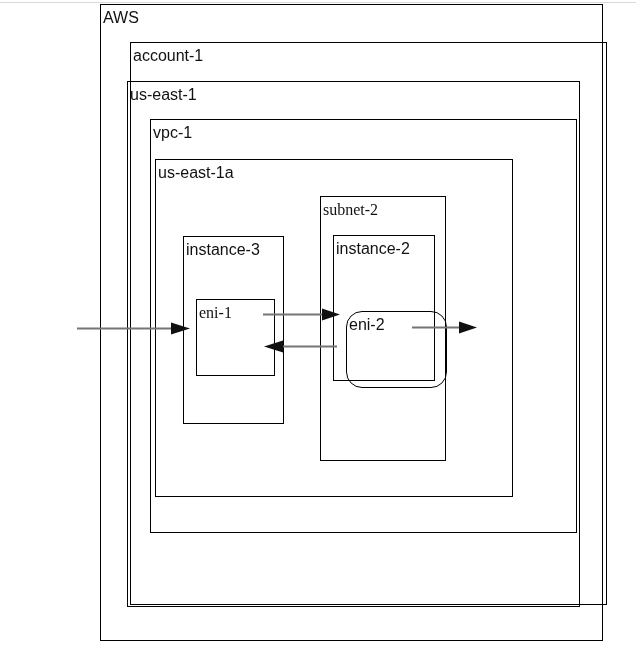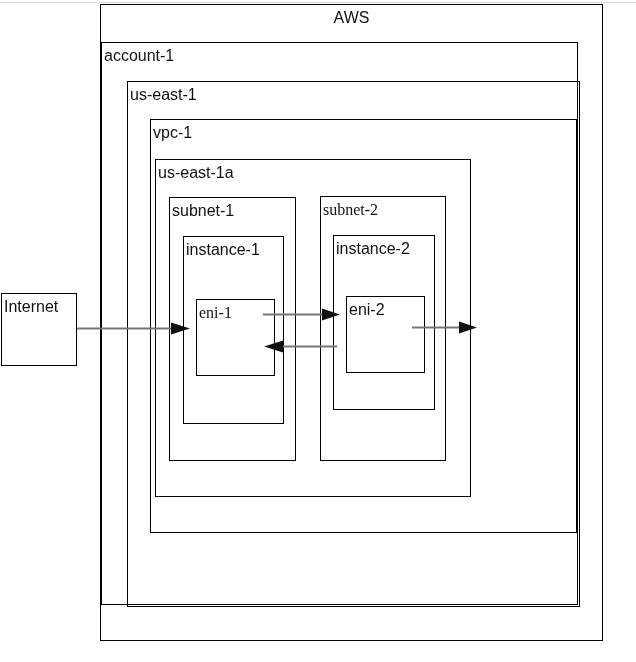--- a/index.html
+++ b/index.html
@@ -31,31 +31,31 @@
   }
   .lbl {
     display: block;
     padding: 3px 2px 0 2px;
     font-size: 16px;
     line-height: 19px;
     color: #111111;
     white-space: nowrap;
   }
   
-  .b-aws       { left:100px; top:4px;   width:503px; height:637px;text-align:center; }
-  .b-account   { left:101px; top:42px;  width:477px; height:563px; }
+  .b-aws       { left:100px; top:4px;   width:503px; height:637px; }
+  .b-account   { left:130px; top:42px;  width:477px; height:563px; }
   .b-region    { left:127px; top:81px;  width:453px; height:526px; }
   .b-vpc       { left:150px; top:119px; width:427px; height:414px; }
-  .b-az        { left:155px; top:159px; width:316px; height:338px; }
+  .b-az        { left:155px; top:159px; width:358px; height:338px; }
   .b-subnet1   { left:169px; top:197px; width:127px; height:264px; }
   .b-subnet2   { left:320px; top:196px; width:126px; height:265px;font-family:Liberation Serif, serif; }
   .b-instance1 { left:183px; top:236px; width:101px; height:188px; }
-  .b-instance2 { left:333px; top:235px; width:102px; height:175px; }
+  .b-instance2 { left:333px; top:235px; width:102px; height:146px; }
   .b-eni1      { left:196px; top:299px; width:79px;  height:77px;font-family:Liberation Serif, serif;  }
-  .b-eni2      { left:346px; top:296px; width:79px;  height:77px;  }
+  .b-eni2      { left:346px; top:311px; width:101px;  height:77px;border-radius:16px;  }
   .b-alb       { left:480px; top:296px; width:77px;  height:76px;  }
   .b-internet  { left:1px;   top:293px; width:76px;  height:73px;  }
   #arrows {
     position: absolute;
     left: 0;
     top: 0;
     width: 636px;
     height: 662px;
     pointer-events: none;
   }
@@ -82,48 +82,42 @@
   </div>
 
   <div class="box b-vpc">
     <span class="lbl">vpc-1</span>
   </div>
 
   <div class="box b-az">
     <span class="lbl">us-east-1a</span>
   </div>
 
-  <div class="box b-subnet1">
-    <span class="lbl">subnet-1</span>
-  </div>
 
   <div class="box b-subnet2">
     <span class="lbl">subnet-2</span>
   </div>
 
   <div class="box b-instance1">
-    <span class="lbl">instance-1</span>
+    <span class="lbl">instance-3</span>
   </div>
 
   <div class="box b-instance2">
     <span class="lbl">instance-2</span>
   </div>
 
   <div class="box b-eni1">
     <span class="lbl">eni-1</span>
   </div>
 
   <div class="box b-eni2">
     <span class="lbl">eni-2</span>
   </div>
 
 
-  <div class="box b-internet">
-    <span class="lbl">Internet</span>
-  </div>
 
   <svg id="arrows" viewBox="0 0 636 662" xmlns="http://www.w3.org/2000/svg">
     <g>
       <line x1="77" y1="328.5" x2="172" y2="328.5"></line>
       <polygon points="171,322.5 190,328.5 171,334.5"></polygon>
     </g>
     <g>
       <line x1="263" y1="314.5" x2="323" y2="314.5"></line>
       <polygon points="322,308.5 340,314.5 322,320.5"></polygon>
     </g>

